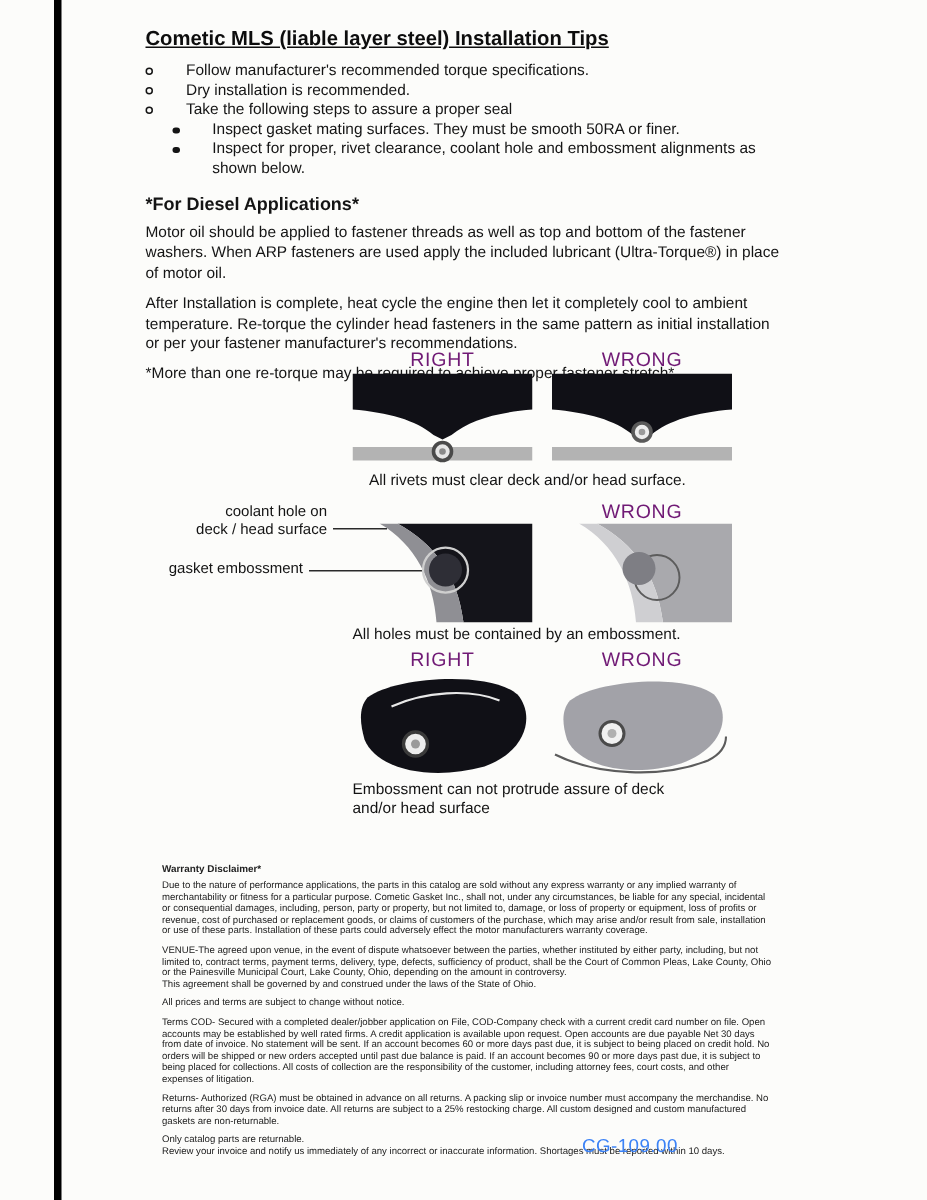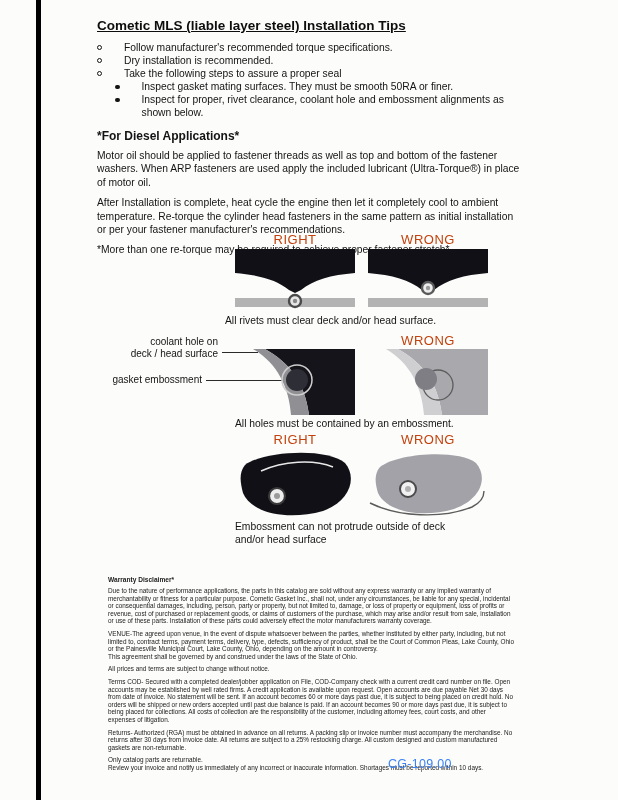--- a/index.html
+++ b/index.html
@@ -28,21 +28,21 @@
   .bullet-row.sub { margin-left:18px; }
   .b-marker { flex:none; margin-top:4px; }
   .b-hollow { width:5px; height:5px; border:1px solid #141414; border-radius:50%; }
   .b-filled { width:4.5px; height:4.5px; background:#141414; border-radius:50%; margin-top:4.5px; }
   .section-heading { font-size:12px; font-weight:bold; margin-top:10px; margin-bottom:6px; }
   .body-para { font-size:10.3px; line-height:13.4px; margin-bottom:7px; width:424px; }
 
   .diagram-area { position:absolute; left:0; top:230px; width:618px; height:332px; }
   .rw-label {
     position:absolute; width:120px; text-align:center;
-    font-size:13px; letter-spacing:0.5px; color:#c2410c;
+    font-size:13px; letter-spacing:0.5px; color:#701a75;
   }
   .panel { position:absolute; width:120px; }
   .panel svg { display:block; }
   .caption { position:absolute; font-size:10.3px; line-height:12.5px; color:#141414; }
   .side-label { position:absolute; font-size:10px; line-height:11.5px; text-align:right; color:#141414; }
   .leader { position:absolute; height:1.2px; background:#2a2a2a; }
   .preline { white-space:pre-line; }
 
   .disclaimer { position:absolute; left:108px; top:576px; width:406px; color:#222; }
   .disclaimer h2 { font-size:6.6px; font-weight:bold; margin-bottom:4px; }
@@ -100,21 +100,21 @@
       </svg>
     </div>
     <div class="panel" style="left:368px; top:19px;">
       <svg width="120" height="62" viewBox="0 0 120 62">
         <rect x="0" y="49" width="120" height="9" fill="#b3b3b3"></rect>
         <path d="M0,0 H120 V24 C96,26 78,31 66,41 L60,44 L54,41 C42,31 24,26 0,24 Z" fill="#101016"></path>
         <circle cx="60" cy="39" r="6" fill="#ededed" stroke="#5a5a5a" stroke-width="2.4"></circle>
         <circle cx="60" cy="39" r="2.2" fill="#9a9a9a"></circle>
       </svg>
     </div>
-    <div class="caption" style="left:225px; top:85px;">All rivets must clear deck and/or head surface.</div>
+    <div class="caption" style="left:246px; top:85px;">All rivets must clear deck and/or head surface.</div>
 
     <div class="rw-label" style="left:368px; top:103px;">WRONG</div>
 
     <div class="side-label preline" style="left:123px; top:106px; width:95px;">coolant hole on
 deck / head surface</div>
     <div class="leader" style="left:222px; top:122px; width:36px;"></div>
     <div class="side-label" style="left:112px; top:144px; width:90px;">gasket embossment</div>
     <div class="leader" style="left:206px; top:150px; width:86px;"></div>
 
     <div class="panel" style="left:235px; top:119px;">
@@ -147,21 +147,21 @@
       </svg>
     </div>
     <div class="panel" style="left:368px; top:219px;">
       <svg width="120" height="68" viewBox="0 0 120 68">
         <path d="M12,18 C30,4 90,0 108,14 C120,28 114,50 86,60 C52,70 18,62 10,44 C7,34 6,25 12,18 Z" fill="#a2a2a8"></path>
         <path d="M2,54 C30,68 74,70 104,58 C112,54 116,48 116,42" stroke="#5c5c5c" stroke-width="1.4" fill="none"></path>
         <circle cx="40" cy="40" r="8" fill="#f1f1f1" stroke="#4a4a4a" stroke-width="2"></circle>
         <circle cx="40" cy="40" r="3" fill="#b0b0b0"></circle>
       </svg>
     </div>
-    <div class="caption preline" style="left:235px; top:291px; width:270px;">Embossment can not protrude outside of deck
+    <div class="caption preline" style="left:235px; top:291px; width:270px;">Embossment can not protrude assure of deck
 and/or head surface</div>
   </div>
 
   <div class="disclaimer">
     <h2>Warranty Disclaimer*</h2>
     <p>Due to the nature of performance applications, the parts in this catalog are sold without any express warranty or any implied warranty of merchantability or fitness for a particular purpose.  Cometic Gasket Inc., shall not, under any circumstances, be liable for any special, incidental or consequential damages, including, person, party or property, but not limited to, damage, or loss of property or equipment, loss of profits or revenue, cost of purchased or replacement goods, or claims of customers of the purchase, which may arise and/or result from sale, installation or use of these parts.  Installation of these parts could adversely effect the motor manufacturers warranty coverage.</p>
     <p>VENUE-The agreed upon venue, in the event of dispute whatsoever between the parties, whether instituted by either party, including, but not limited to, contract terms, payment terms, delivery, type, defects, sufficiency of product, shall be the Court of Common Pleas, Lake County, Ohio or the Painesville Municipal Court, Lake County, Ohio, depending on the amount in controversy.
 This agreement shall be governed by and construed under the laws of the State of Ohio.</p>
     <p>All prices and terms are subject to change without notice.</p>
     <p>Terms COD- Secured with a completed dealer/jobber application on File, COD-Company check with a current credit card number on file.  Open accounts may be established by well rated firms.  A credit application is available upon request.  Open accounts are due payable Net 30 days from date of invoice.  No statement will be sent.  If an account becomes 60 or more days past due, it is subject to being placed on credit hold.  No orders will be shipped or new orders accepted until past due balance is paid.  If an account becomes 90 or more days past due, it is subject to being placed for collections.  All costs of collection are the responsibility of the customer, including attorney fees, court costs, and other expenses of litigation.</p>

